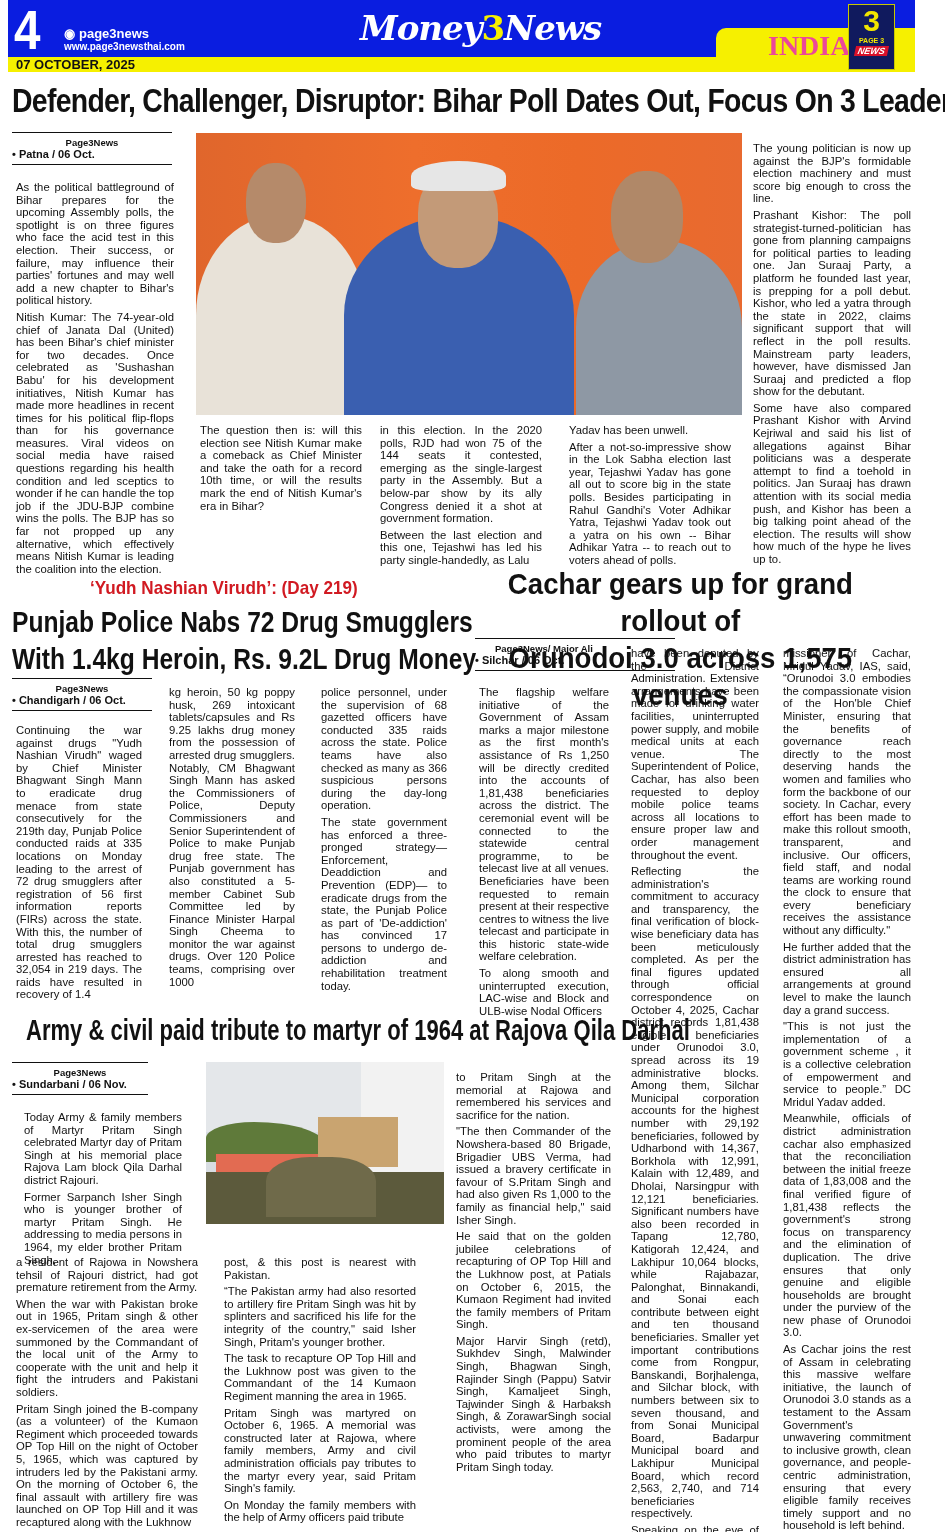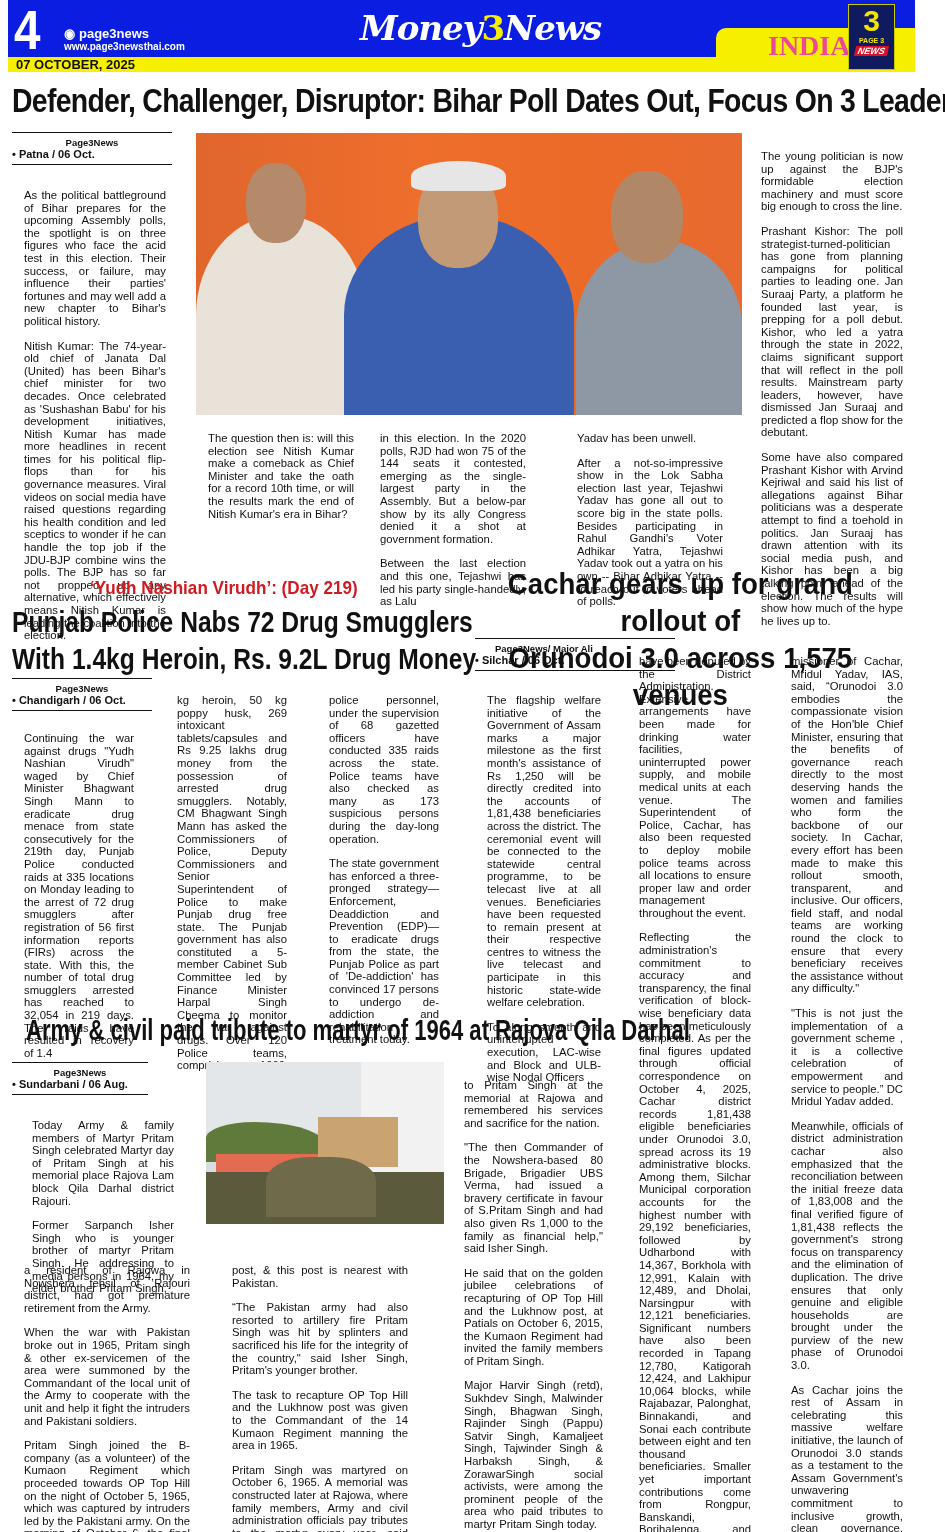--- a/index.html
+++ b/index.html
@@ -19,21 +19,21 @@
 .badge{left:848px;top:4px;width:47px;height:66px;background:#101a5e;border:1px solid #c8c800;text-align:center}
 .badge .b3{font-size:30px;font-weight:bold;color:#f2e600;line-height:32px}
 .badge .bp{font-size:7px;font-weight:bold;color:#f2e600}
 .badge .bn{font-size:9px;font-style:italic;font-weight:bold;color:#fff;background:#d8102a;margin:2px 6px 0;transform:skewX(-12deg)}
 
 .h1{left:12px;top:82px;font-size:33px;font-weight:bold;letter-spacing:-0.8px;transform:scaleX(0.86);transform-origin:left;white-space:nowrap}
 .byline{border-top:1.5px solid #111;border-bottom:1.5px solid #111;font-size:10px;padding:4px 0 4px}
 .byline .src{text-align:center;font-weight:bold;font-size:9.5px}
 .byline .loc{font-weight:bold;font-size:11px}
 .col{font-size:11.3px;line-height:12.6px;text-align:justify;hyphens:auto}
-.col p{margin:12px}
+.col p{margin:4px}
 .photo1{left:196px;top:133px;width:546px;height:282px;background:linear-gradient(90deg,#e0662c 0%,#ee6e2c 40%,#ec6a28 70%,#e86a30 100%);overflow:hidden}
 .p-person{position:absolute;bottom:0;border-radius:50% 50% 0 0}
 .red-kicker{left:90px;top:577px;font-size:19px;font-weight:bold;color:#d11a22;transform:scaleX(0.9);transform-origin:left;white-space:nowrap}
 .h2{left:12px;top:603px;font-size:30px;font-weight:bold;line-height:37px;transform:scaleX(0.82);transform-origin:left;white-space:nowrap}
 .h3{left:478px;top:565px;font-size:30px;font-weight:bold;line-height:37px;text-align:center;width:440px;transform:scaleX(0.92);transform-origin:left}
 .h4{left:26px;top:1014px;font-size:29px;font-weight:bold;white-space:nowrap;transform:scaleX(0.76);transform-origin:left}
 .photo2{left:206px;top:1062px;width:238px;height:162px;overflow:hidden;background:#d8dde2}
 </style>
 </head>
 <body>
@@ -69,21 +69,21 @@
   <div class="p-person" style="left:50px;top:30px;width:60px;height:80px;border-radius:45%;background:#b58a6a;position:absolute"></div>
   <div class="p-person" style="left:148px;width:230px;height:200px;background:#3a5fb0"></div>
   <div class="p-person" style="left:222px;top:35px;width:80px;height:100px;border-radius:45%;background:#c39a78;position:absolute"></div>
   <div class="p-person" style="left:215px;top:28px;width:95px;height:30px;border-radius:50% 50% 20% 20%;background:#e6e6e6;position:absolute"></div>
   <div class="p-person" style="left:380px;width:166px;height:175px;background:#8e98a4"></div>
   <div class="p-person" style="left:415px;top:38px;width:72px;height:92px;border-radius:45%;background:#b08868;position:absolute"></div>
 </div>
 <div class="abs col" style="left:196px;top:420px;width:170px">
   <p>The question then is: will this election see Nitish Kumar make a comeback as Chief Minister and take the oath for a record 10th time, or will the results mark the end of Nitish Kumar's era in Bihar?</p>
 </div>
-<div class="abs col" style="left:368px;top:420px;width:170px">
+<div class="abs col" style="left:376px;top:420px;width:170px">
   <p>in this election. In the 2020 polls, RJD had won 75 of the 144 seats it contested, emerging as the single-largest party in the Assembly. But a below-par show by its ally Congress denied it a shot at government formation.</p>
     <p>Between the last election and this one, Tejashwi has led his party single-handedly, as Lalu</p>
 </div>
 <div class="abs col" style="left:565px;top:420px;width:170px">
   <p>Yadav has been unwell.</p>
     <p>After a not-so-impressive show in the Lok Sabha election last year, Tejashwi Yadav has gone all out to score big in the state polls. Besides participating in Rahul Gandhi's Voter Adhikar Yatra, Tejashwi Yadav took out a yatra on his own -- Bihar Adhikar Yatra -- to reach out to voters ahead of polls.</p>
 </div>
 <div class="abs col" style="left:749px;top:138px;width:166px">
   <p>The young politician is now up against the BJP's formidable election machinery and must score big enough to cross the line.</p>
     <p>Prashant Kishor: The poll strategist-turned-politician has gone from planning campaigns for political parties to leading one. Jan Suraaj Party, a platform he founded last year, is prepping for a poll debut. Kishor, who led a yatra through the state in 2022, claims significant support that will reflect in the poll results. Mainstream party leaders, however, have dismissed Jan Suraaj and predicted a flop show for the debutant.</p>
@@ -101,21 +101,21 @@
     <div class="loc">• Chandigarh / 06 Oct.</div>
   </div>
 </div>
 <div class="abs col" style="left:12px;top:720px;width:134px">
   <p>Continuing the war against drugs "Yudh Nashian Virudh" waged by Chief Minister Bhagwant Singh Mann to eradicate drug menace from state consecutively for the 219th day, Punjab Police conducted raids at 335 locations on Monday leading to the arrest of 72 drug smugglers after registration of 56 first information reports (FIRs) across the state. With this, the number of total drug smugglers arrested has reached to 32,054 in 219 days. The raids have resulted in recovery of 1.4</p>
 </div>
 <div class="abs col" style="left:165px;top:682px;width:134px">
   <p>kg heroin, 50 kg poppy husk, 269 intoxicant tablets/capsules and Rs 9.25 lakhs drug money from the possession of arrested drug smugglers. Notably, CM Bhagwant Singh Mann has asked the Commissioners of Police, Deputy Commissioners and Senior Superintendent of Police to make Punjab drug free state. The Punjab government has also constituted a 5-member Cabinet Sub Committee led by Finance Minister Harpal Singh Cheema to monitor the war against drugs. Over 120 Police teams, comprising over 1000</p>
 </div>
 <div class="abs col" style="left:317px;top:682px;width:134px">
-  <p>police personnel, under the supervision of 68 gazetted officers have conducted 335 raids across the state. Police teams have also checked as many as 173 suspicious persons during the day-long operation.</p>
+  <p>police personnel, under the supervision of 68 gazetted officers have conducted 335 raids across the state. Police teams have also checked as many as 366 suspicious persons during the day-long operation.</p>
     <p>The state government has enforced a three-pronged strategy— Enforcement, Deaddiction and Prevention (EDP)— to eradicate drugs from the state, the Punjab Police as part of 'De-addiction' has convinced 17 persons to undergo de-addiction and rehabilitation treatment today.</p>
 </div>
 
 <div class="abs h3">
   <div>Cachar gears up for grand rollout of</div>
   <div>Orunodoi 3.0 across 1,575 venues</div>
 </div>
 <div class="abs" style="left:475px;top:638px;width:200px">
   <div class="byline">
     <div class="src" style="text-align:left;padding-left:20px">Page3News/ Major Ali</div>
@@ -126,30 +126,31 @@
   <p>The flagship welfare initiative of the Government of Assam marks a major milestone as the first month's assistance of Rs 1,250 will be directly credited into the accounts of 1,81,438 beneficiaries across the district. The ceremonial event will be connected to the statewide central programme, to be telecast live at all venues. Beneficiaries have been requested to remain present at their respective centres to witness the live telecast and participate in this historic state-wide welfare celebration.</p>
     <p>To along smooth and uninterrupted execution, LAC-wise and Block and ULB-wise Nodal Officers</p>
 </div>
 <div class="abs col" style="left:627px;top:643px;width:136px">
   <p>have been deputed by the District Administration. Extensive arrangements have been made for drinking water facilities, uninterrupted power supply, and mobile medical units at each venue. The Superintendent of Police, Cachar, has also been requested to deploy mobile police teams across all locations to ensure proper law and order management throughout the event.</p>
     <p>Reflecting the administration's commitment to accuracy and transparency, the final verification of block-wise beneficiary data has been meticulously completed. As per the final figures updated through official correspondence on October 4, 2025, Cachar district records 1,81,438 eligible beneficiaries under Orunodoi 3.0, spread across its 19 administrative blocks. Among them, Silchar Municipal corporation accounts for the highest number with 29,192 beneficiaries, followed by Udharbond with 14,367, Borkhola with 12,991, Kalain with 12,489, and Dholai, Narsingpur with 12,121 beneficiaries. Significant numbers have also been recorded in Tapang 12,780, Katigorah 12,424, and Lakhipur 10,064 blocks, while Rajabazar, Palonghat, Binnakandi, and Sonai each contribute between eight and ten thousand beneficiaries. Smaller yet important contributions come from Rongpur, Banskandi, Borjhalenga, and Silchar block, with numbers between six to seven thousand, and from Sonai Municipal Board, Badarpur Municipal board and Lakhipur Municipal Board, which record 2,563, 2,740, and 714 beneficiaries respectively.</p>
     <p>Speaking on the eve of the launch, District Com-</p>
 </div>
 <div class="abs col" style="left:779px;top:643px;width:136px">
   <p>missioner of Cachar, Mridul Yadav, IAS, said, “Orunodoi 3.0 embodies the compassionate vision of the Hon'ble Chief Minister, ensuring that the benefits of governance reach directly to the most deserving hands  the women and families who form the backbone of our society. In Cachar, every effort has been made to make this rollout smooth, transparent, and inclusive. Our officers, field staff, and nodal teams are working round the clock to ensure that every beneficiary receives the assistance without any difficulty."</p>
+    <p>He further added that the district administration has ensured all arrangements at ground level to make the launch day a grand success.</p>
     <p>"This is not just the implementation of a government scheme , it is a collective celebration of empowerment and service to people.” DC Mridul Yadav added.</p>
     <p>Meanwhile, officials of district administration cachar also emphasized that the reconciliation between the initial freeze data of 1,83,008 and the final verified figure of 1,81,438 reflects the government's strong focus on transparency and the elimination of duplication. The drive ensures that only genuine and eligible households are brought under the purview of the new phase of Orunodoi 3.0.</p>
     <p>As Cachar joins the rest of Assam in celebrating this massive welfare initiative, the launch of Orunodoi 3.0 stands as a testament to the Assam Government's unwavering commitment to inclusive growth, clean governance, and people-centric administration, ensuring that every eligible family receives timely support and no household is left behind.</p>
 </div>
 
 <div class="abs h4">Army &amp; civil paid tribute to martyr of 1964 at Rajova Qila Darhal</div>
 <div class="abs" style="left:12px;top:1062px;width:136px">
   <div class="byline">
     <div class="src">Page3News</div>
-    <div class="loc">• Sundarbani  /  06 Aug.</div>
+    <div class="loc">• Sundarbani  /  06 Nov.</div>
   </div>
 </div>
 <div class="abs col" style="left:20px;top:1107px;width:166px">
   <p>Today Army &amp; family members of Martyr Pritam Singh celebrated Martyr day of Pritam Singh at his memorial place Rajova Lam block Qila Darhal district Rajouri.</p>
     <p> Former Sarpanch Isher Singh who is younger brother of martyr Pritam Singh. He addressing to media persons in 1964, my elder brother Pritam Singh,</p>
 </div>
 <div class="abs col" style="left:12px;top:1252px;width:190px">
   <p>a resident of Rajowa in Nowshera tehsil of Rajouri district, had got premature retirement from the Army.</p>
     <p>When the war with Pakistan broke out in 1965, Pritam singh &amp; other ex-servicemen of the area were summoned by the Commandant of the local unit of the Army to cooperate with the unit and help it fight the intruders and Pakistani soldiers.</p>
     <p>Pritam Singh joined the B-company (as a volunteer) of the Kumaon Regiment which proceeded towards OP Top Hill on the night of October 5, 1965, which was captured by intruders led by the Pakistani army. On the morning of October 6, the final assault with artillery fire was launched on OP Top Hill and it was recaptured along with the Lukhnow</p>

